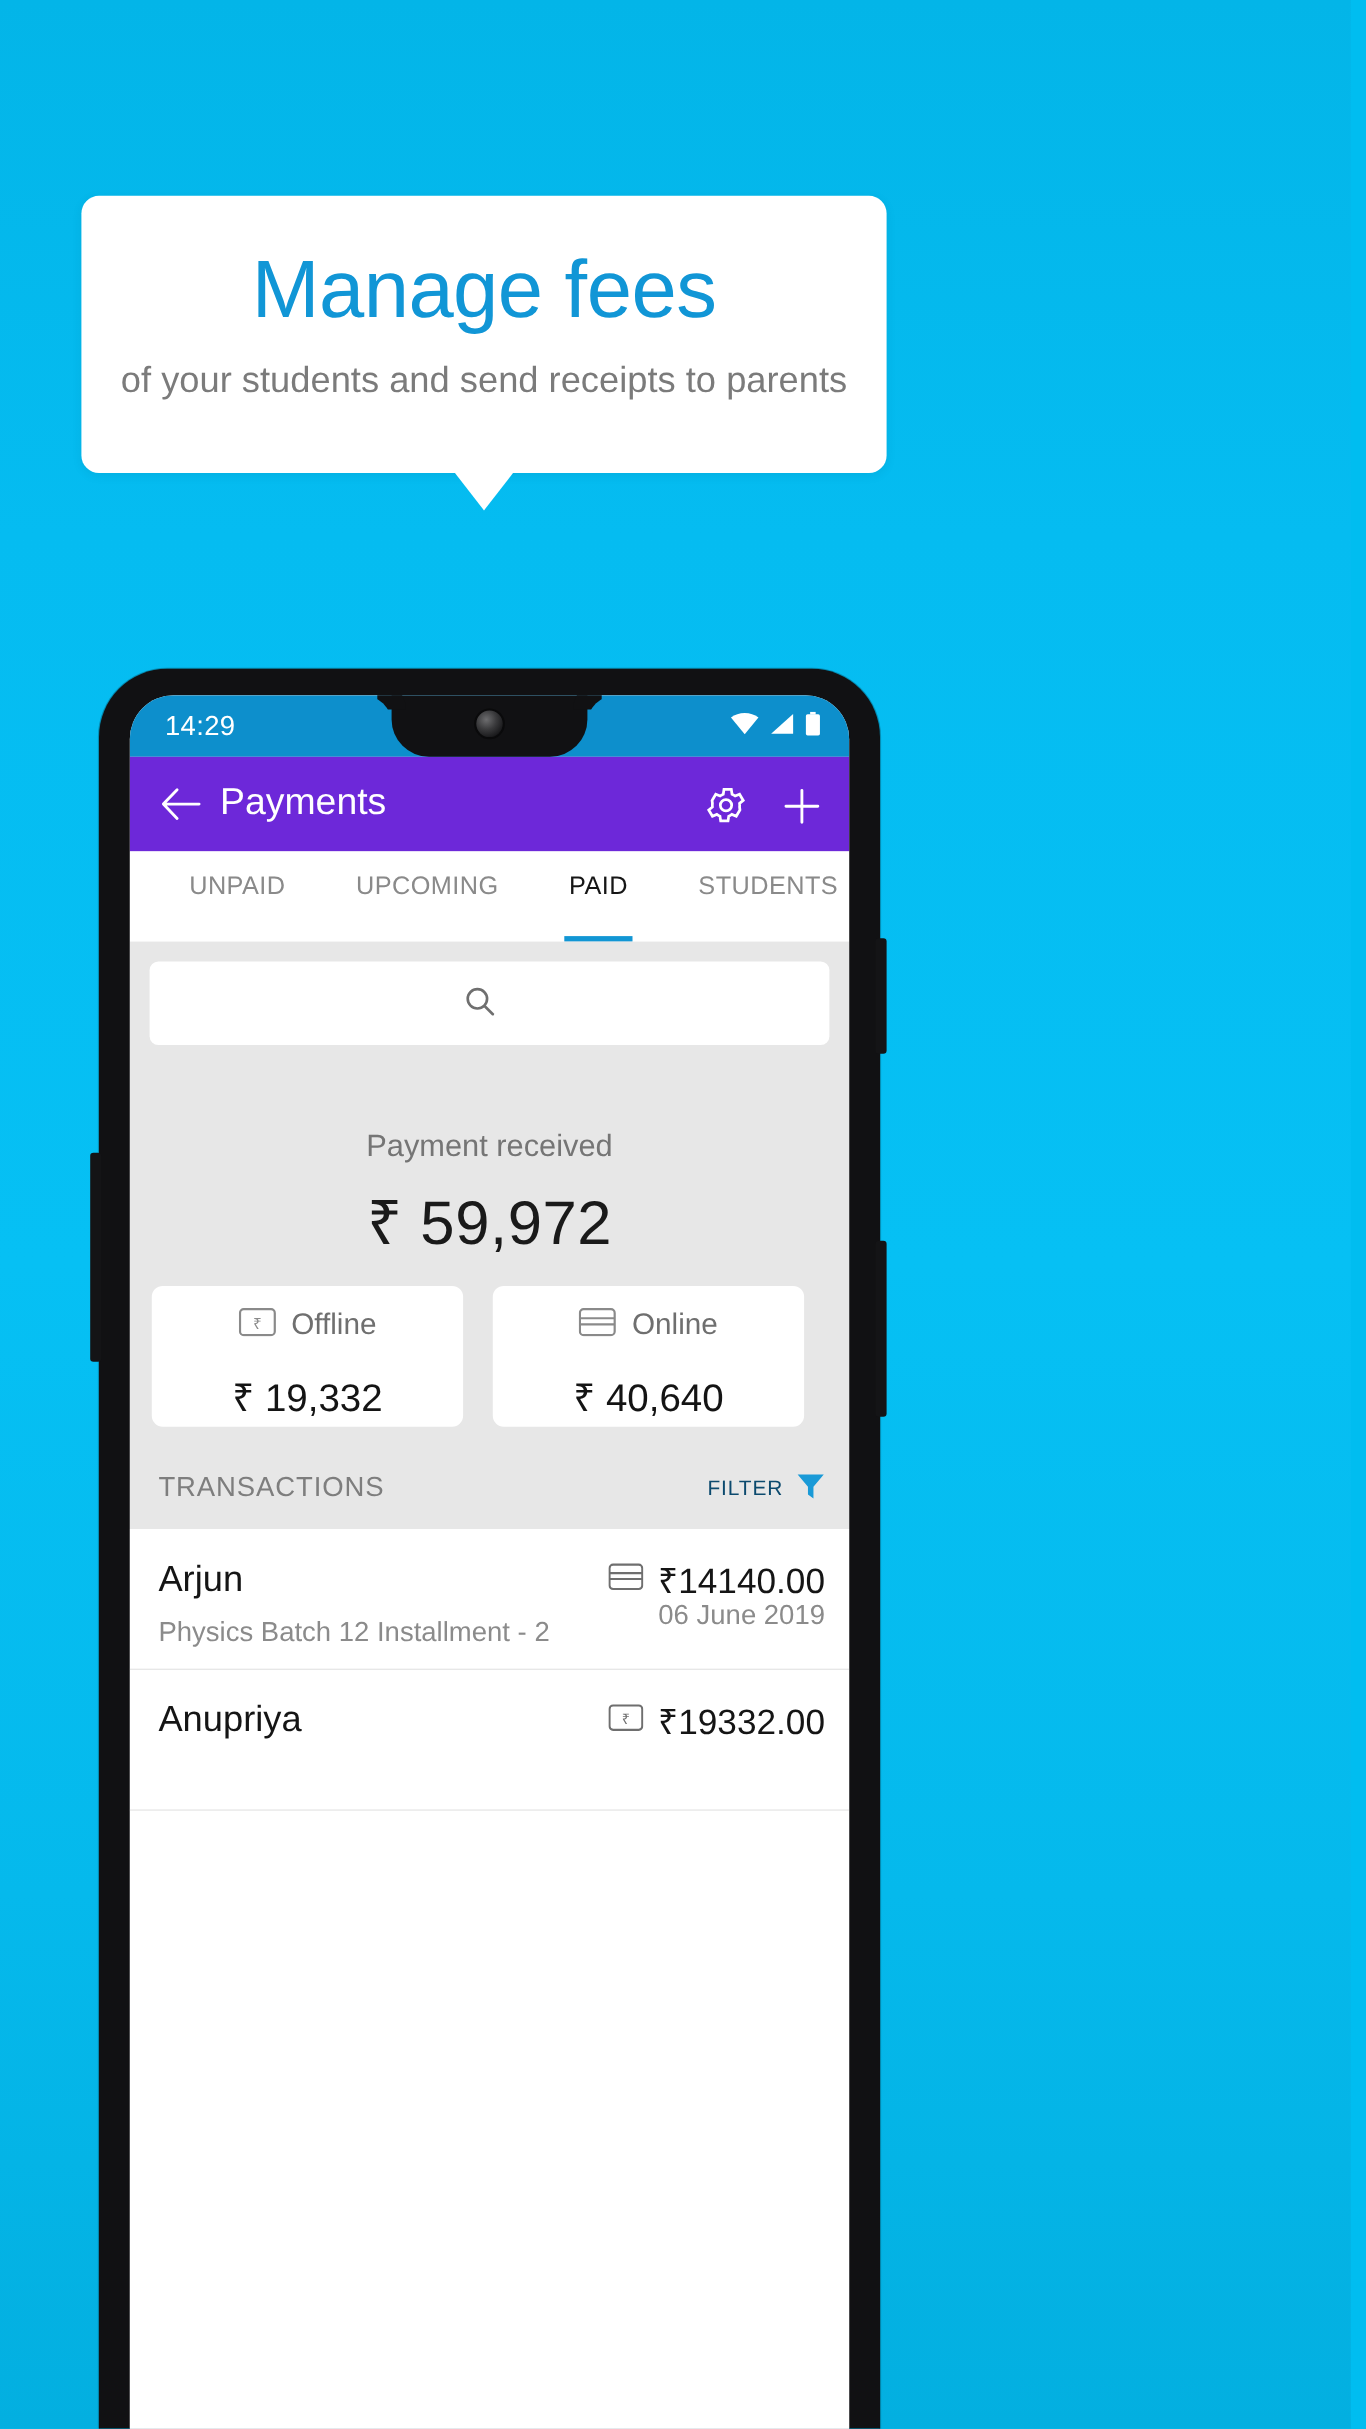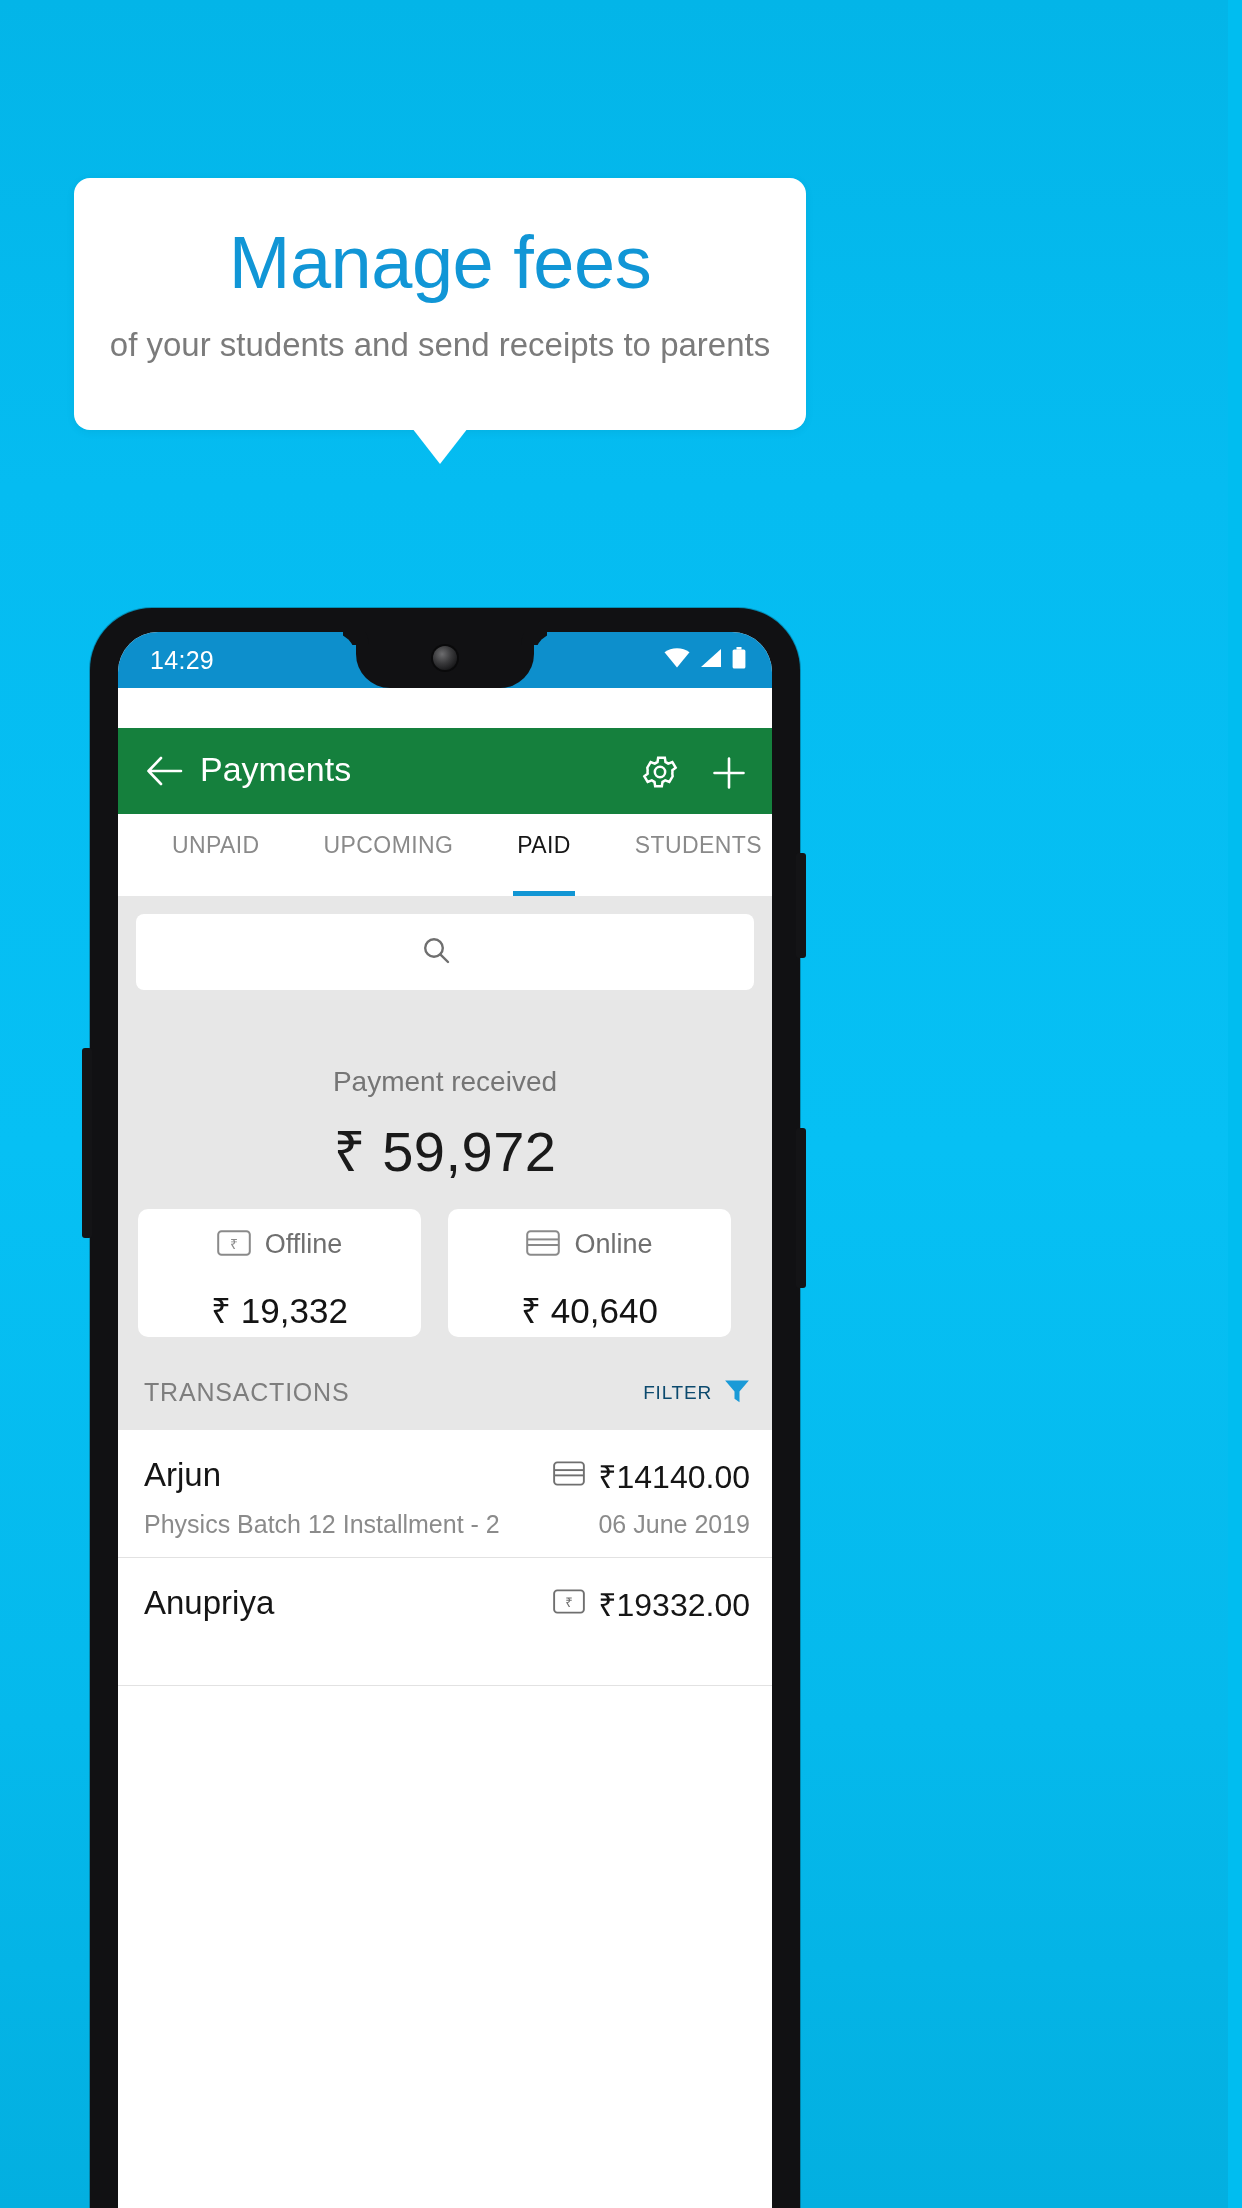--- a/index.html
+++ b/index.html
@@ -165,22 +165,21 @@
     height: 24px;
     border-radius: 50%;
     background: radial-gradient(circle at 38% 34%, #6d6d6f 0%, #3a3a3c 42%, #171719 78%);
     box-shadow: 0 0 0 2px #0a0a0b;
   }
 
   
   #appbar {
     position: relative;
     height: 86px;
-    background: #15803d;
-    margin-top: 40px;
+    background: #6d28d9;
   }
   #back-icon {
     position: absolute;
     left: 26px;
     top: 24px;
   }
   #appbar-title {
     position: absolute;
     left: 82px;
     top: 22px;
@@ -357,21 +356,21 @@
     display: flex;
     align-items: center;
     gap: 13px;
   }
   .txn-amt {
     color: #151515;
     font-size: 32px;
   }
   .txn-date {
     position: absolute;
-    right: 22px; top: 80px;
+    right: 22px; top: 64px;
     color: #8b8b8b;
     font-size: 25px;
   }
 </style>
 </head>
 <body>
 
 <div id="stage">
 
   <div id="banner">

